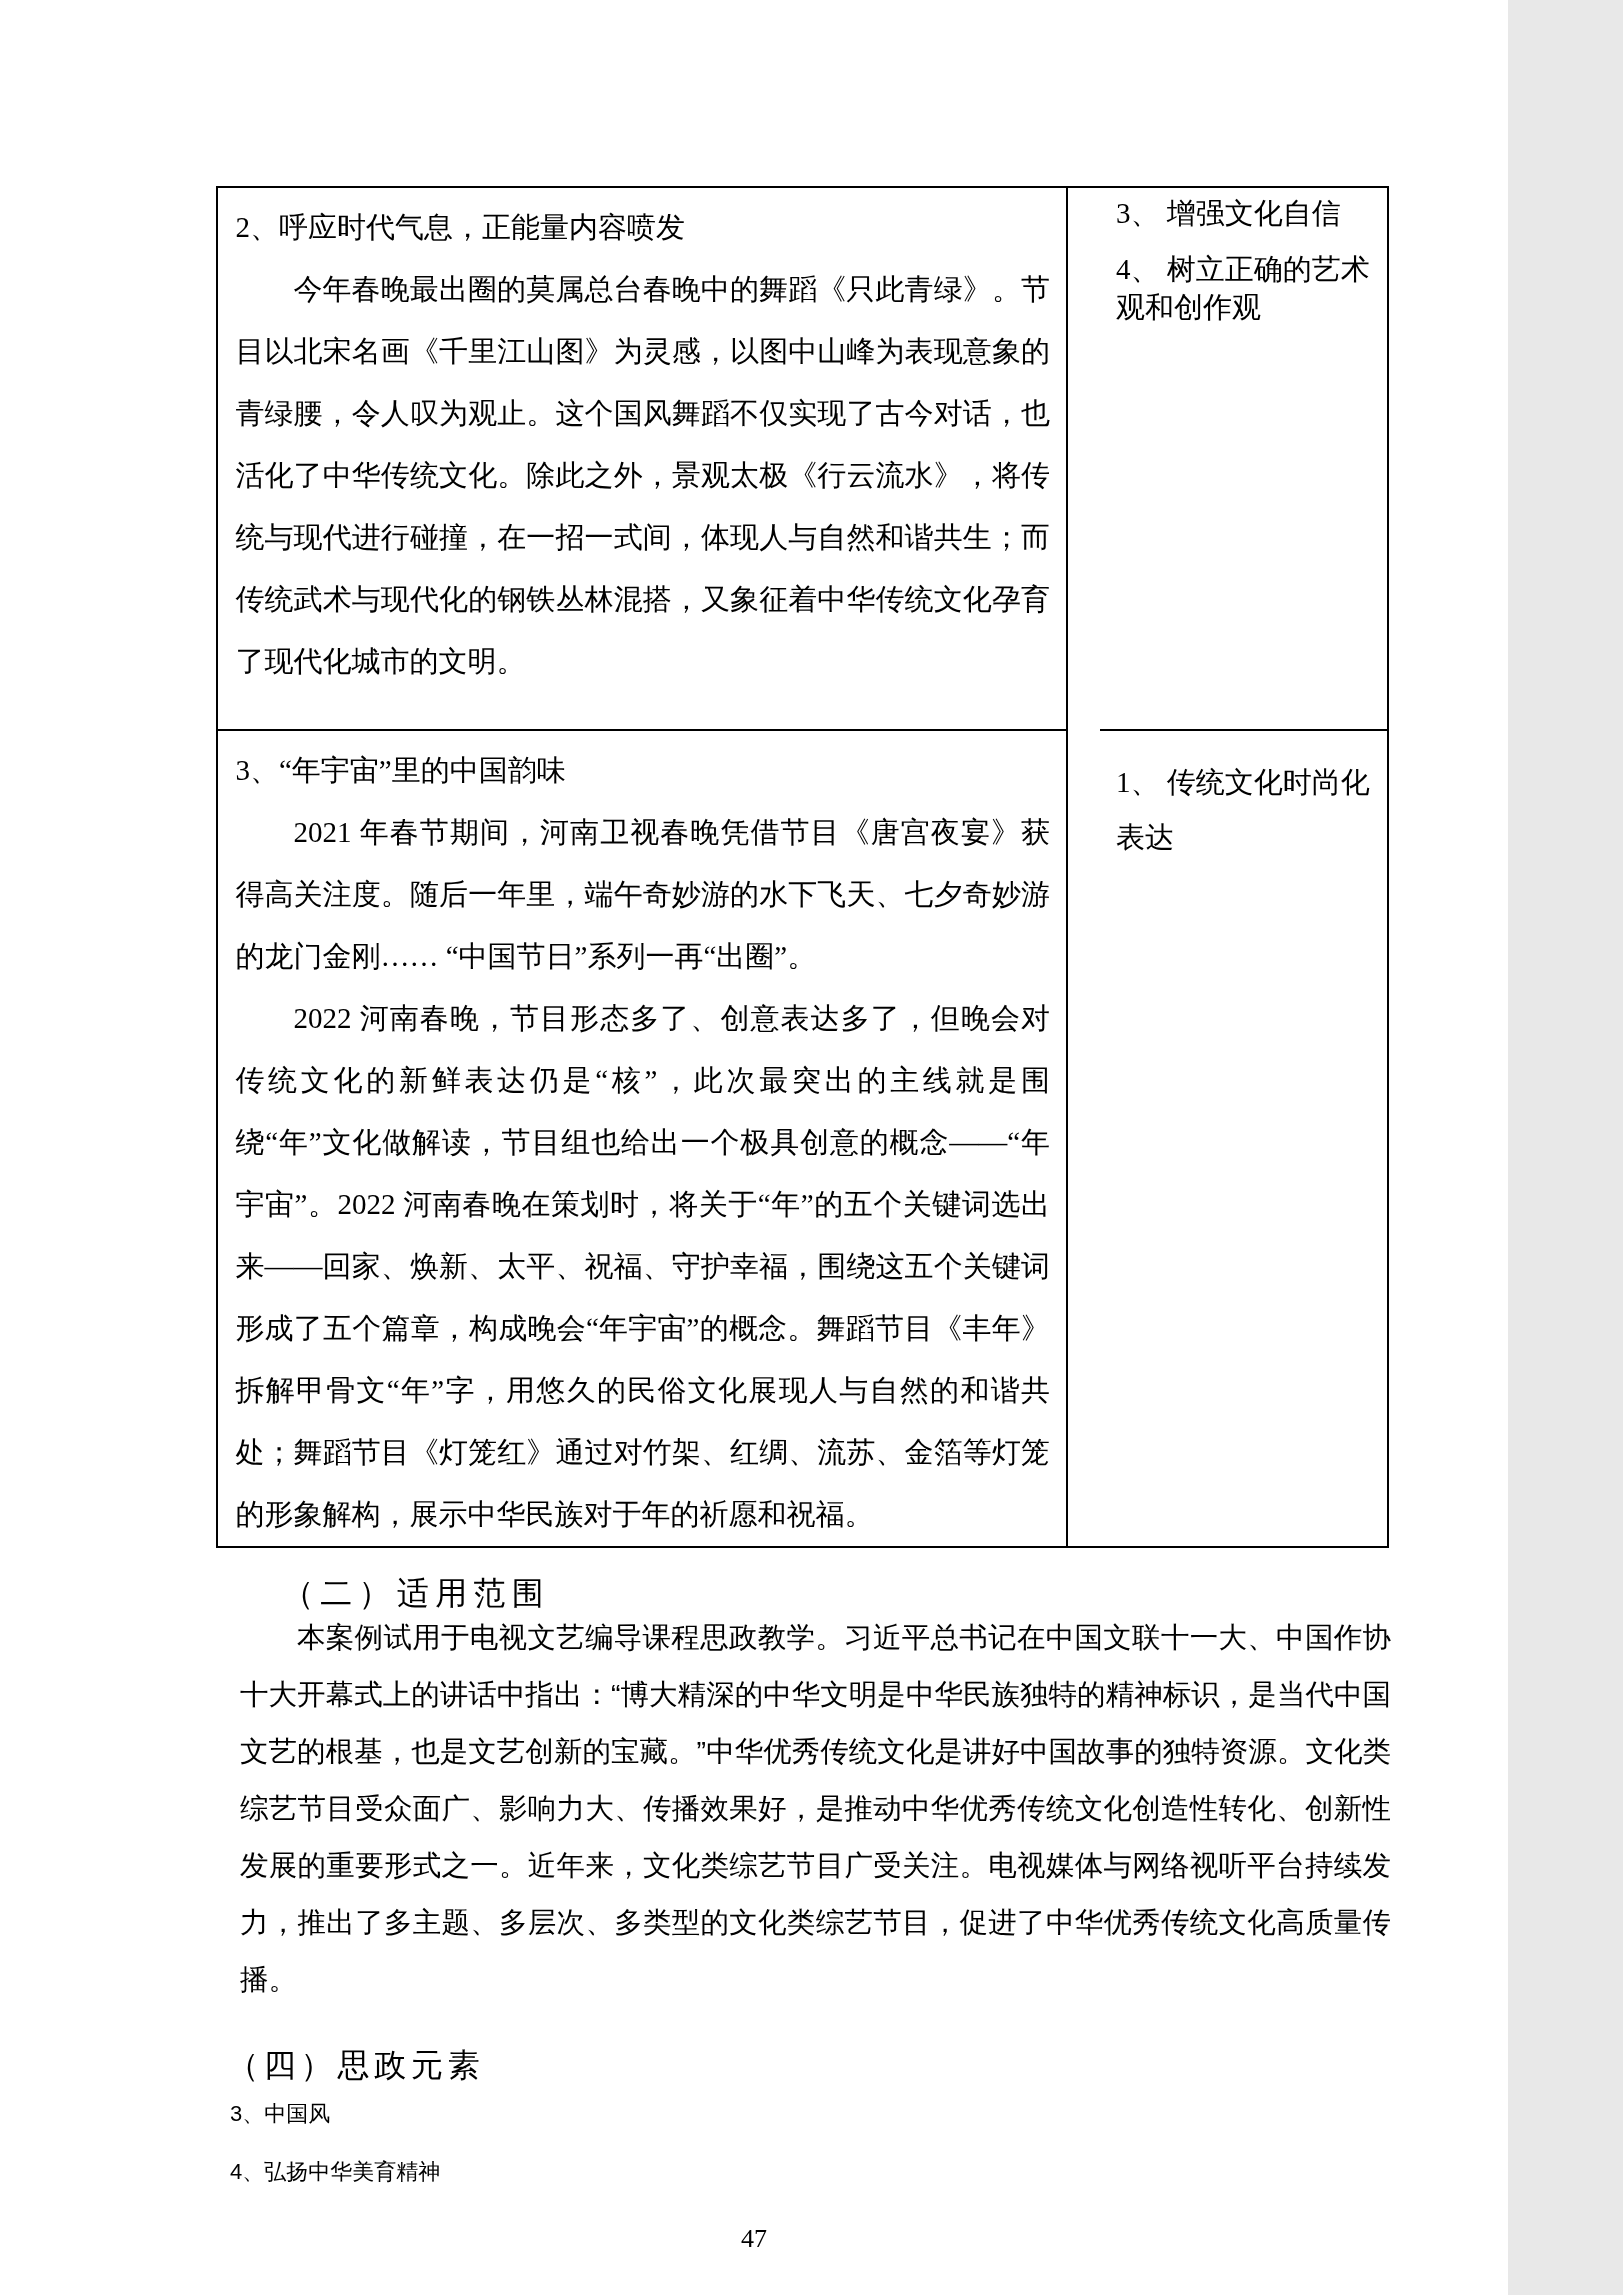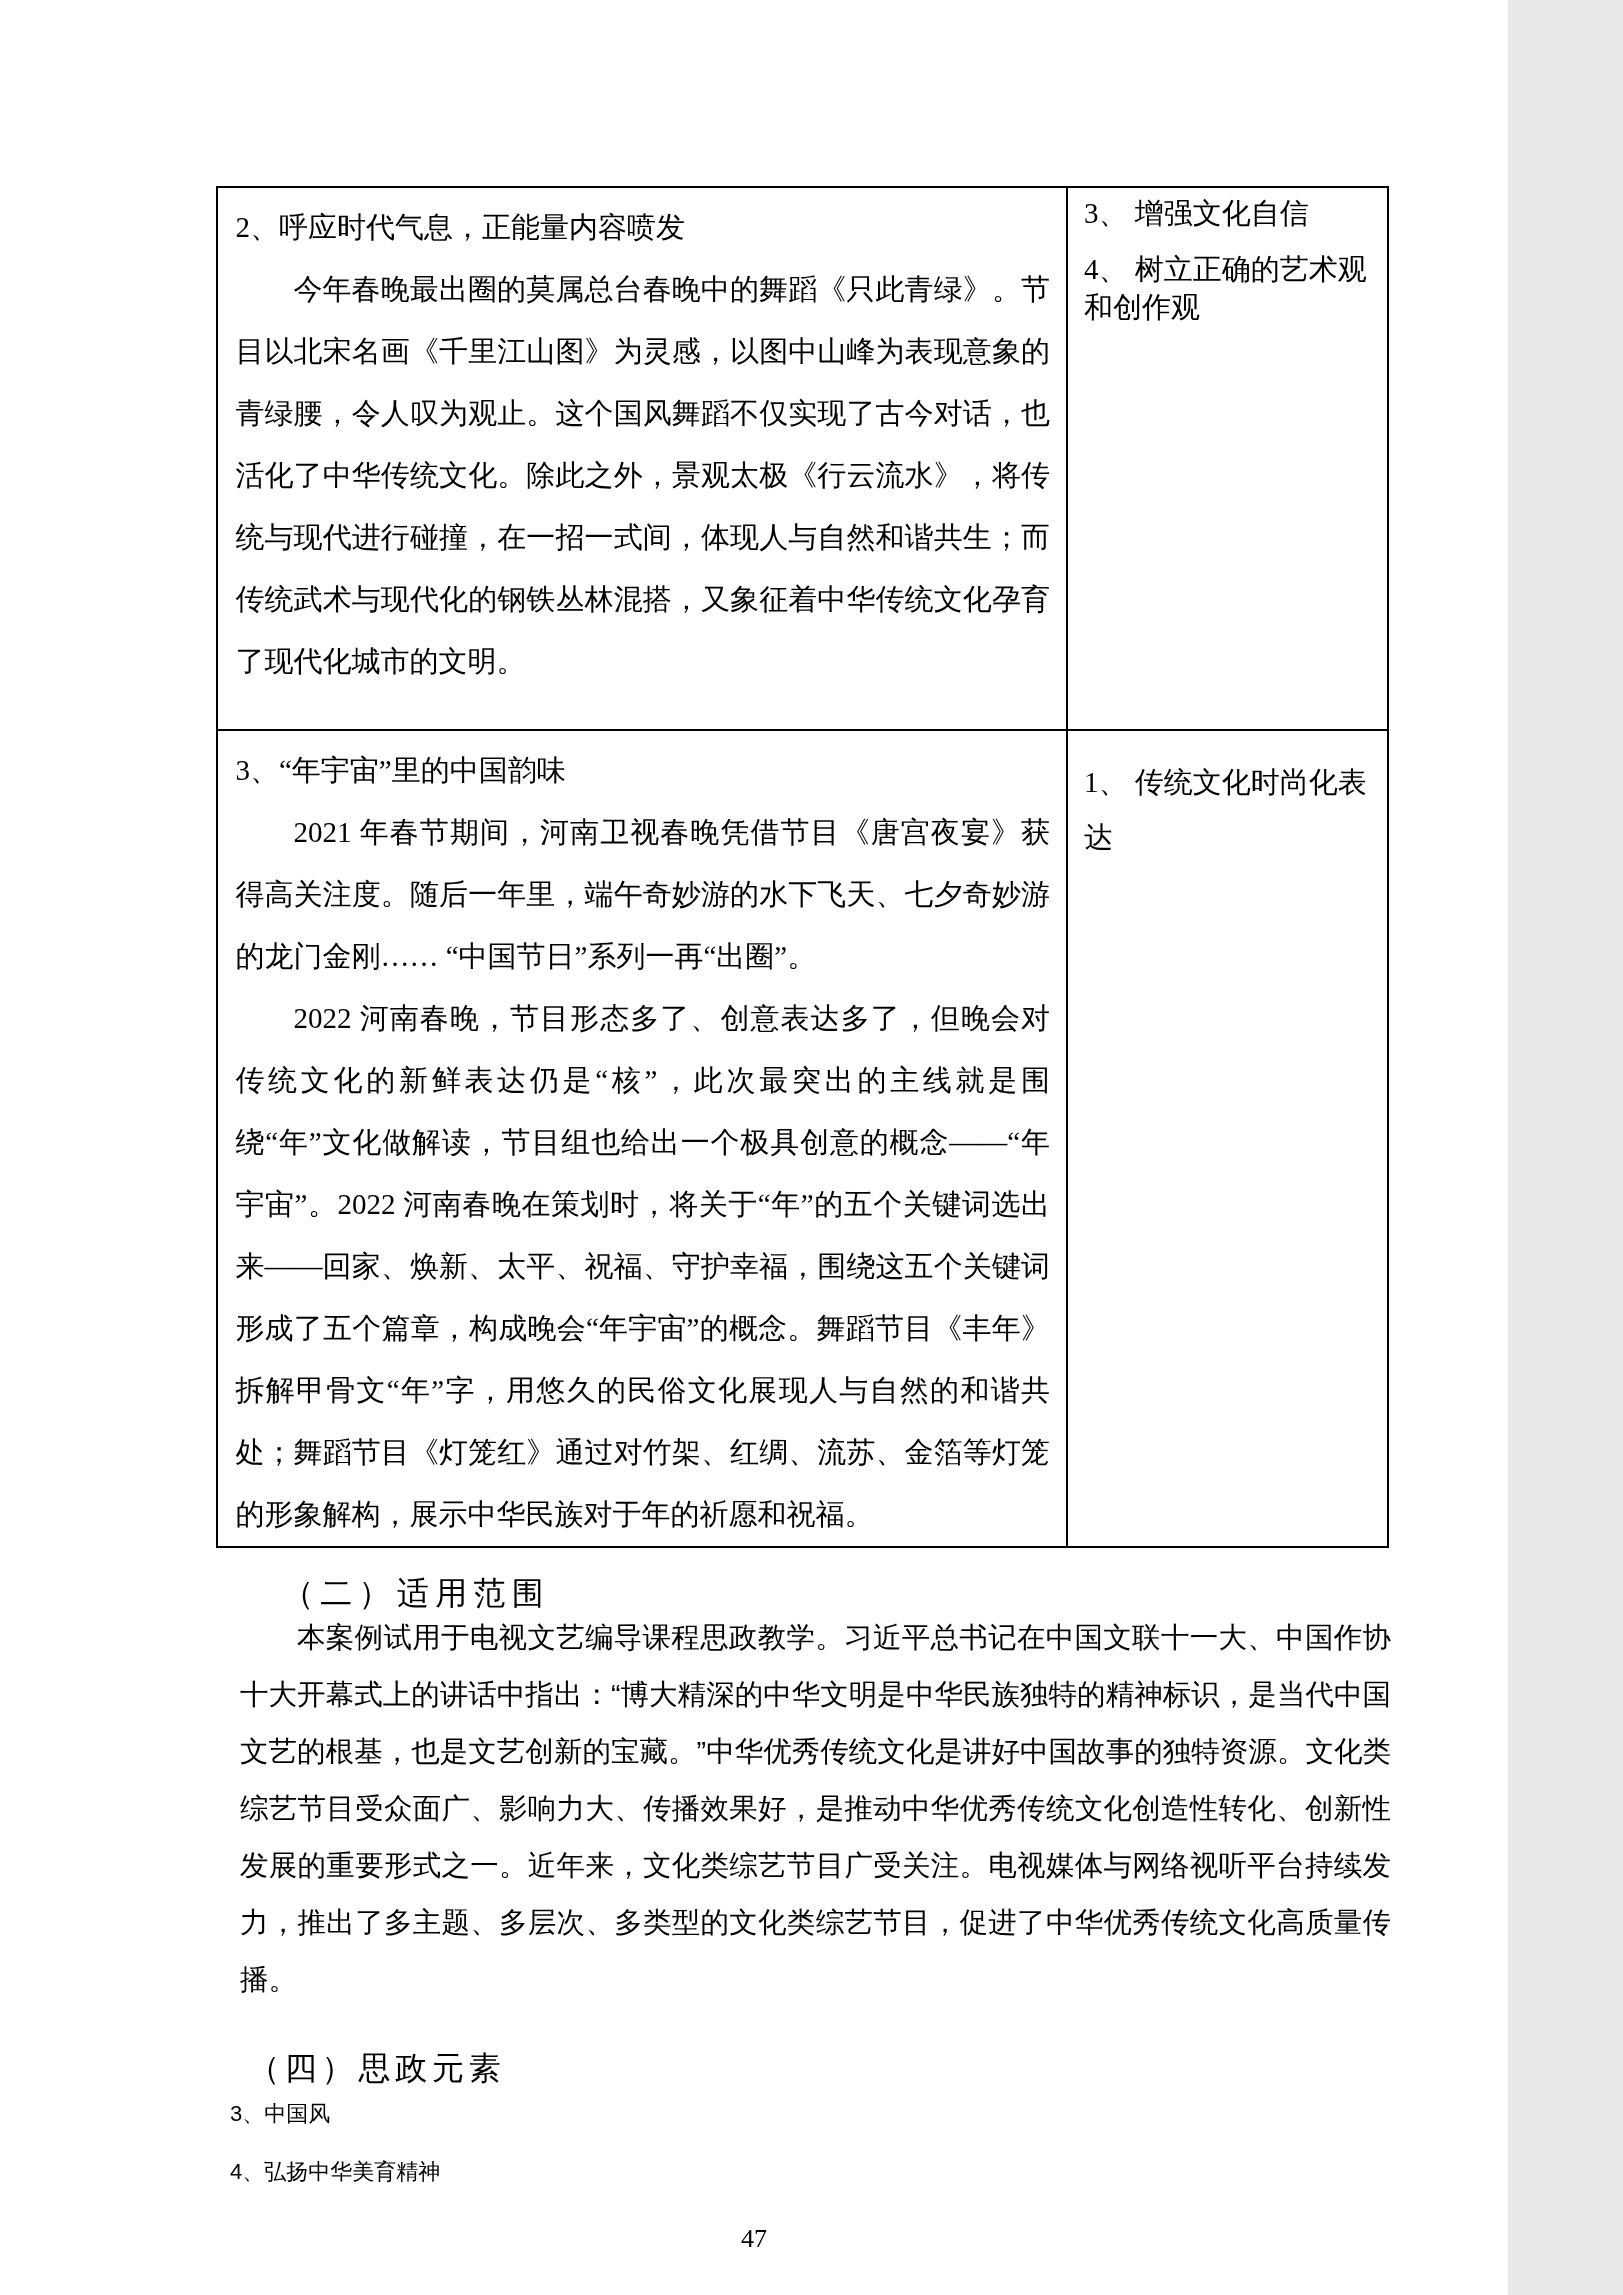--- a/index.html
+++ b/index.html
@@ -20,41 +20,41 @@
     display:grid;
     grid-template-columns:850px 1fr;
     grid-template-rows:543px 1fr;
     font-family:"Liberation Serif","DejaVu Serif",serif;
     font-size:29px;
     line-height:62px;
   }
   .cell{box-sizing:border-box;overflow:hidden;}
   .cell.left-col{border-right:2.4px solid #000;padding:8px 16px 0 17.4px;}
   .cell.row1{border-bottom:2.4px solid #000;}
-  .cell.right-col{padding:6.3px 11px 0 16px;}
+  .cell.right-col{padding:6.3px 11px 0 16px;margin-left:32px;}
   .cell-title{margin:0;text-align:left;}
   .cell-para{margin:0;text-indent:2em;text-align:justify;text-justify:inter-ideograph;}
   .right-item{margin:0 0 17.4px 0;line-height:38px;text-align:left;}
   .right-item.loose{line-height:55px;margin:17.4px 0 0 0;}
   
   .scope-heading{
     position:absolute;left:242px;top:1574px;
     font-family:"Liberation Serif","DejaVu Serif",serif;
     font-size:32px;line-height:38px;letter-spacing:6.3px;margin-left:40px;
   }
   .scope-para{
     position:absolute;left:240px;top:1609px;
     width:1151px;margin:0;
     font-family:"Liberation Sans","DejaVu Sans",sans-serif;
     font-size:28.5px;line-height:57px;
     text-indent:2em;text-align:justify;text-justify:inter-ideograph;
   }
   .elements-heading{
-    position:absolute;left:248px;top:2049px;
-    font-family:Liberation Sans, sans-serif;
+    position:absolute;left:227px;top:2049px;
+    font-family:Liberation Mono, monospace;
     font-size:32px;line-height:38px;letter-spacing:4.8px;
   }
   .element-item{
     position:absolute;left:230px;
     font-family:"Liberation Sans","DejaVu Sans",sans-serif;
     font-size:22px;line-height:38px;
   }
   .element-item.first{top:2095px;}
   .element-item.second{top:2153px;}
   .page-number{

